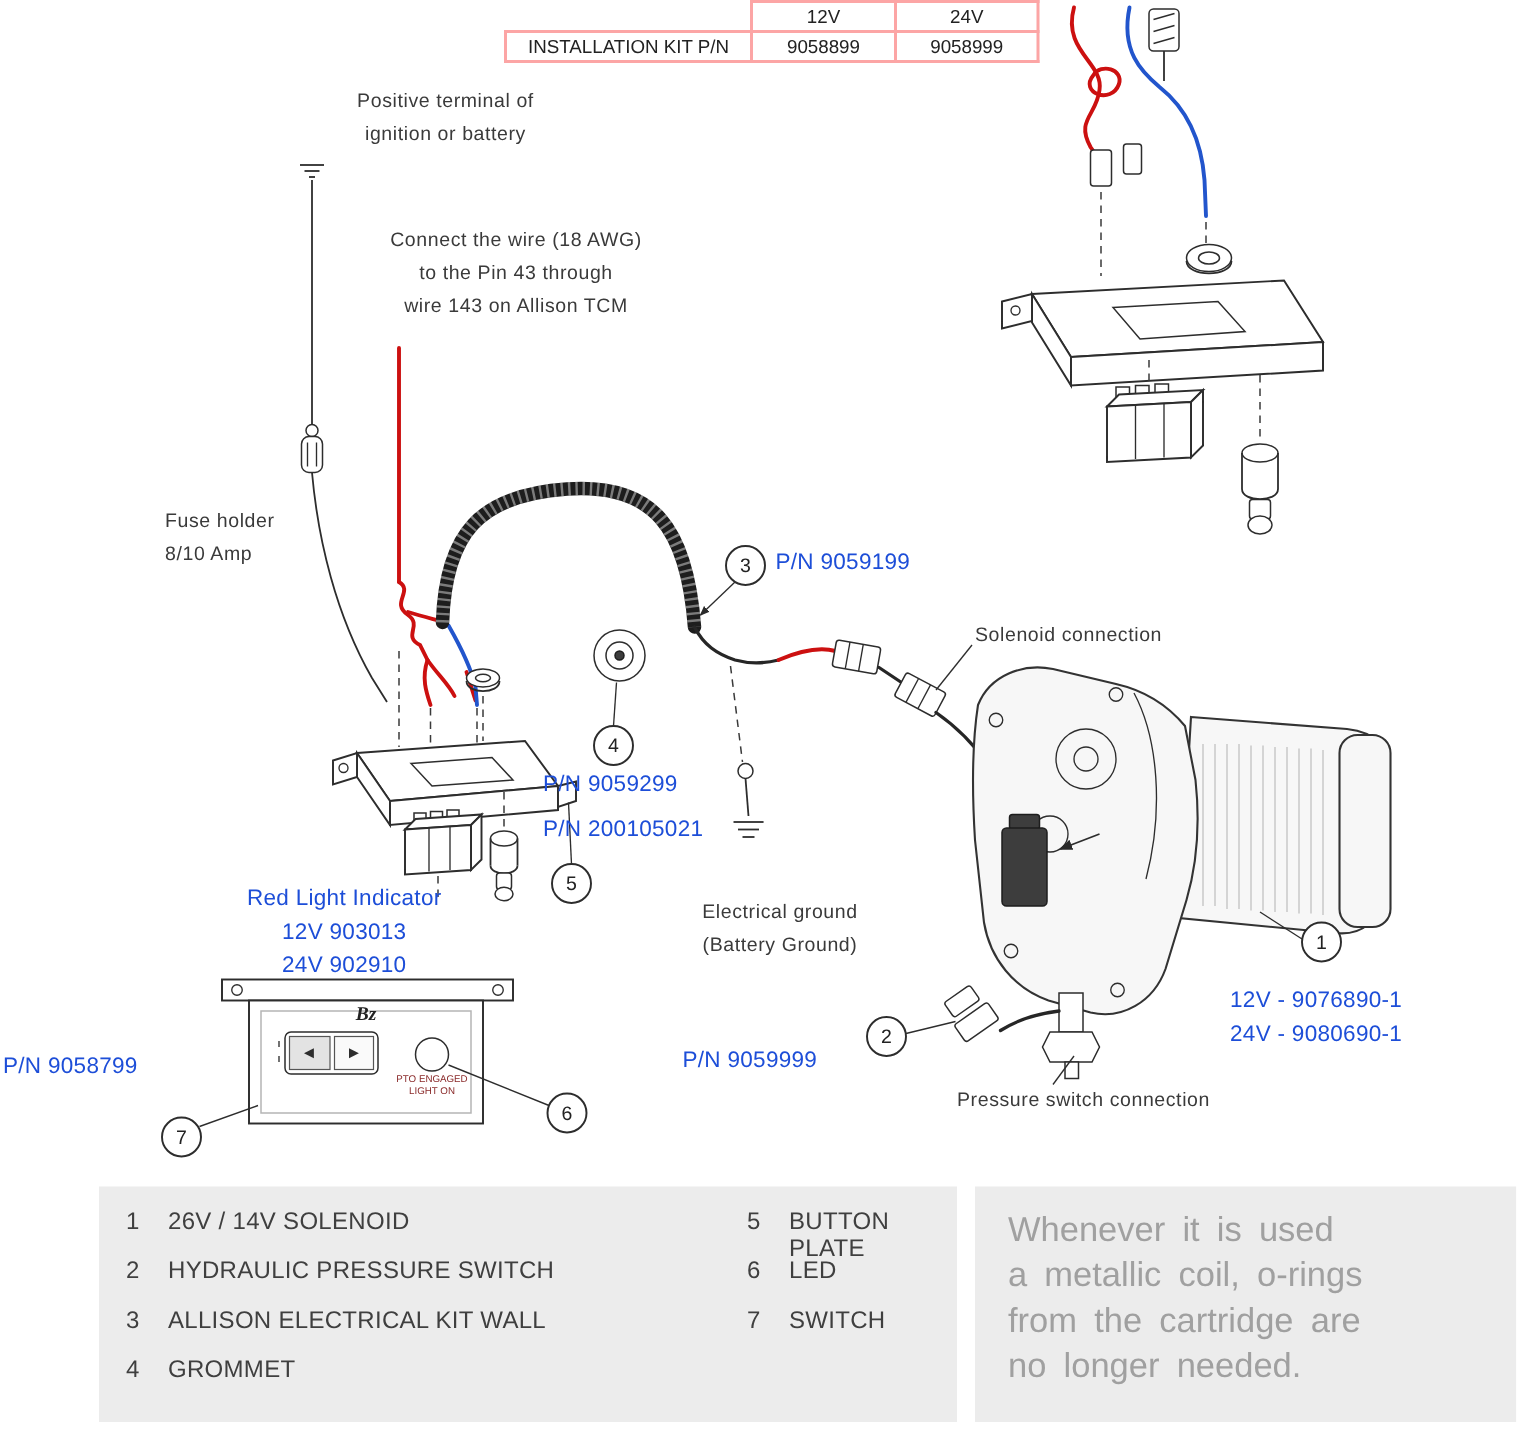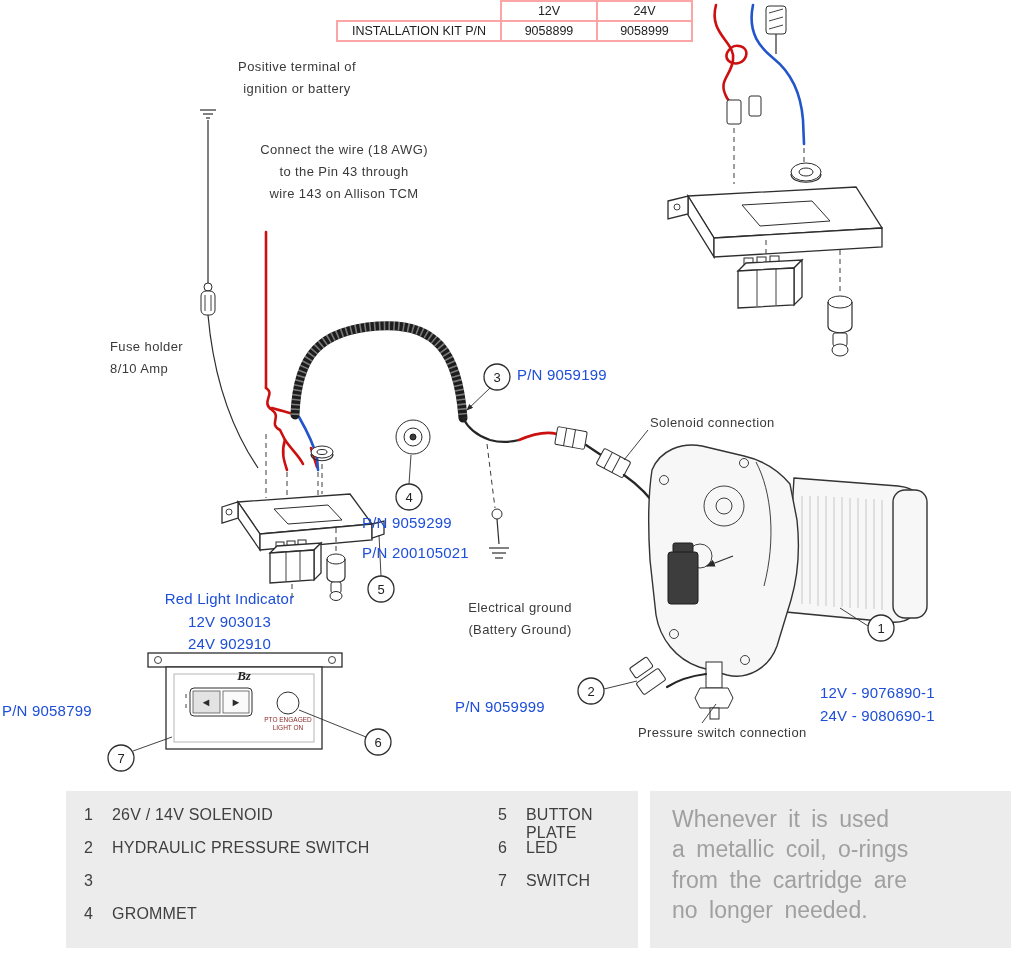--- a/index.html
+++ b/index.html
@@ -311,37 +311,37 @@
     <tr>
       <th class="c1">INSTALLATION KIT P/N</th>
       <td class="c2">9058899</td>
       <td class="c3">9058999</td>
     </tr>
   </tbody>
     </table>
 
   <div class="lbl center" style="left:218px; top:56px; width:158px;">Positive terminal of
 ignition or battery</div>
-  <div class="lbl center" style="left:254px; top:139px; width:180px;">Connect the wire (18 AWG)
+  <div class="lbl center" style="left:254px; top:149px; width:180px;">Connect the wire (18 AWG)
 to the Pin 43 through
 wire 143 on Allison TCM</div>
   <div class="lbl" style="left:110px; top:336px; width:110px;">Fuse holder
 8/10 Amp</div>
   <div class="lbl gray" style="left:517px; top:364px;">P/N 9059199</div>
   <div class="lbl" style="left:650px; top:412px;">Solenoid connection</div>
   <div class="lbl gray" style="left:362px; top:512px;">P/N 9059299</div>
   <div class="lbl gray" style="left:362px; top:542px;">P/N 200105021</div>
   <div class="lbl gray center" style="left:142px; top:588px; width:175px;">Red Light Indicator
 12V 903013
 24V 902910</div>
   <div class="lbl center" style="left:444px; top:597px; width:152px;">Electrical ground
 (Battery Ground)</div>
   <div class="lbl gray" style="left:455px; top:696px;">P/N 9059999</div>
   <div class="lbl gray" style="left:2px; top:700px;">P/N 9058799</div>
-  <div class="lbl gray" style="left:820px; top:656px;margin-top:26px;">12V - 9076890-1
+  <div class="lbl gray" style="left:820px; top:656px;">12V - 9076890-1
 24V - 9080690-1</div>
   <div class="lbl" style="left:638px; top:722px;">Pressure switch connection</div>
 
   <div class="plate-logo">Bz</div>
   <div class="rocker-arrow" style="left:206px; top:702px;">◄</div>
   <div class="rocker-arrow" style="left:236px; top:702px;">►</div>
   <div class="led-caption">PTO ENGAGED
 LIGHT ON</div>
 
   <div class="cnum" style="left:881px; top:628px;">1</div>
@@ -357,20 +357,21 @@
       <div class="legend-item">
         <span class="legend-num">1</span>
         <span class="legend-label">26V / 14V SOLENOID</span>
       </div>
       <div class="legend-item">
         <span class="legend-num">2</span>
         <span class="legend-label">HYDRAULIC PRESSURE SWITCH</span>
       </div>
       <div class="legend-item">
         <span class="legend-num">3</span>
+        <span class="legend-label">ALLISON ELECTRICAL KIT WALL</span>
       </div>
       <div class="legend-item">
         <span class="legend-num">4</span>
         <span class="legend-label">GROMMET</span>
       </div>
     </div>
     <div class="legend-col colB">
       <div class="legend-item">
         <span class="legend-num">5</span>
         <span class="legend-label">BUTTON PLATE</span>

